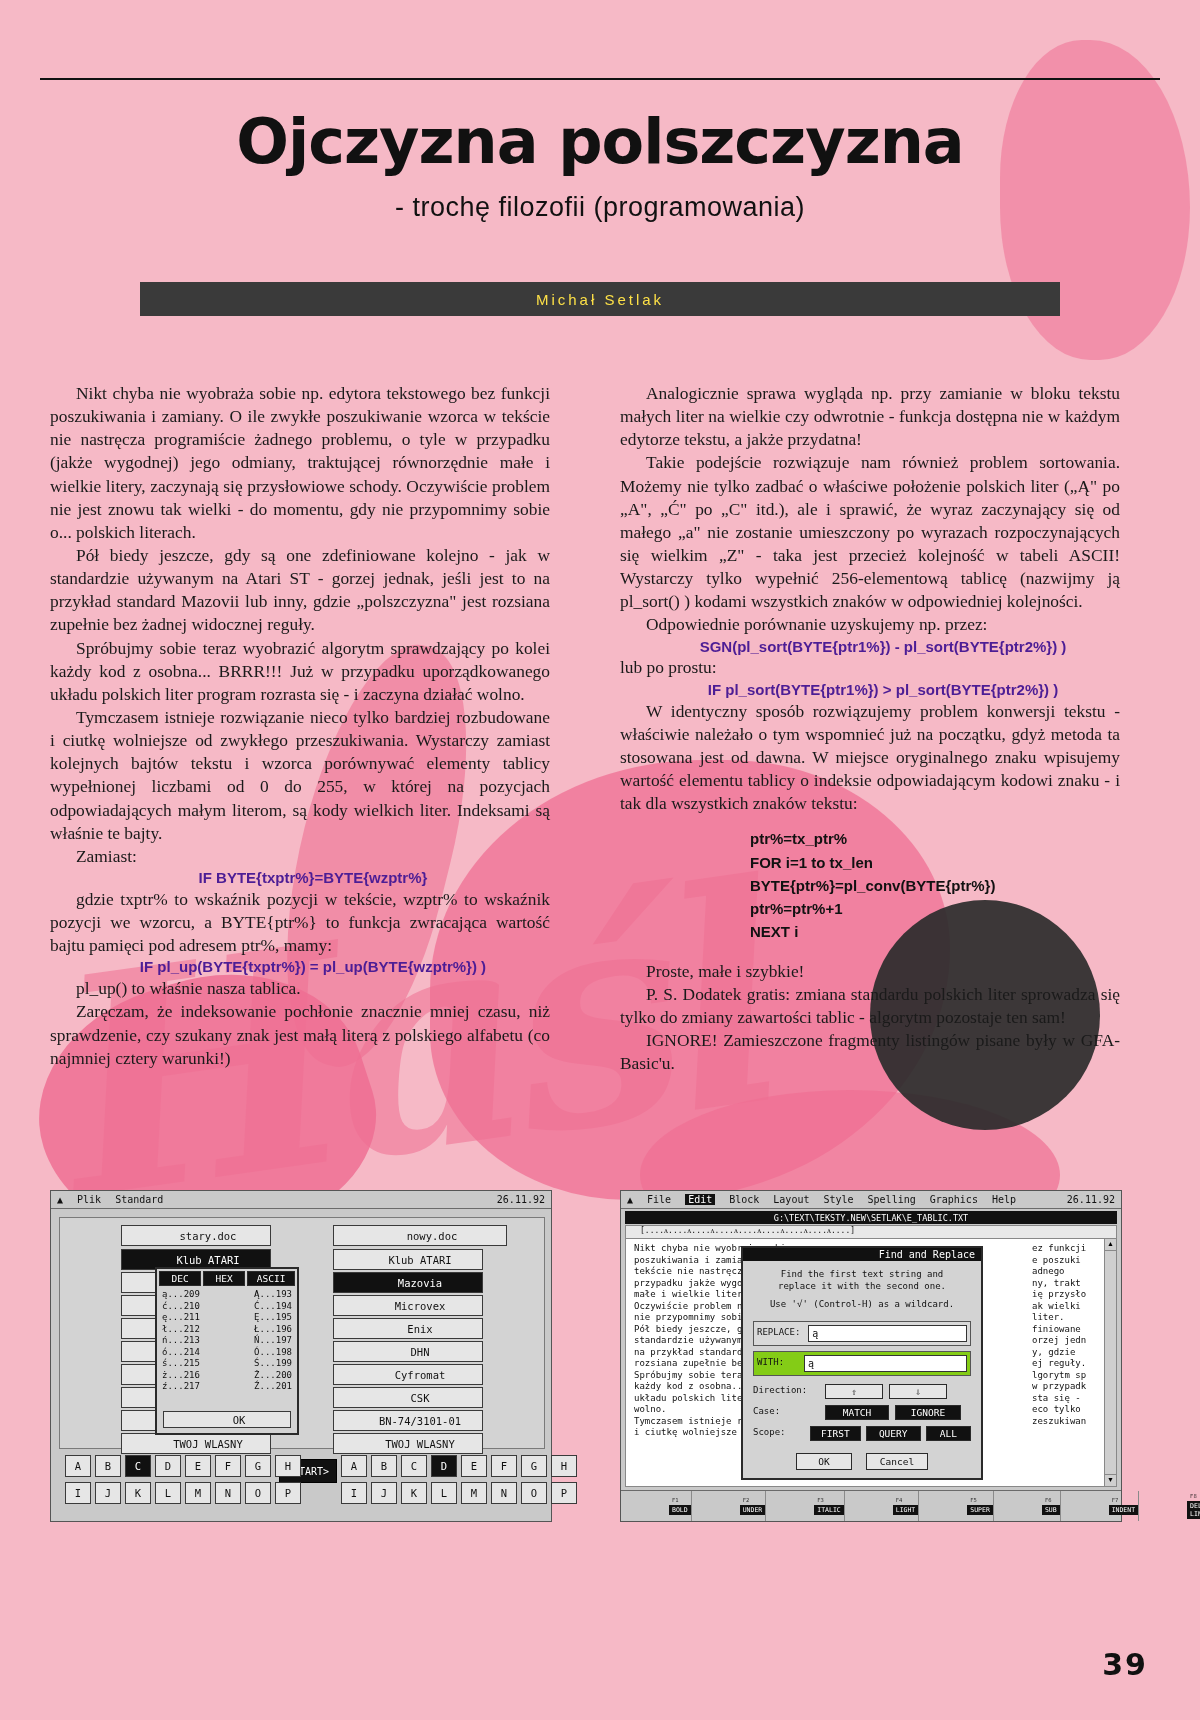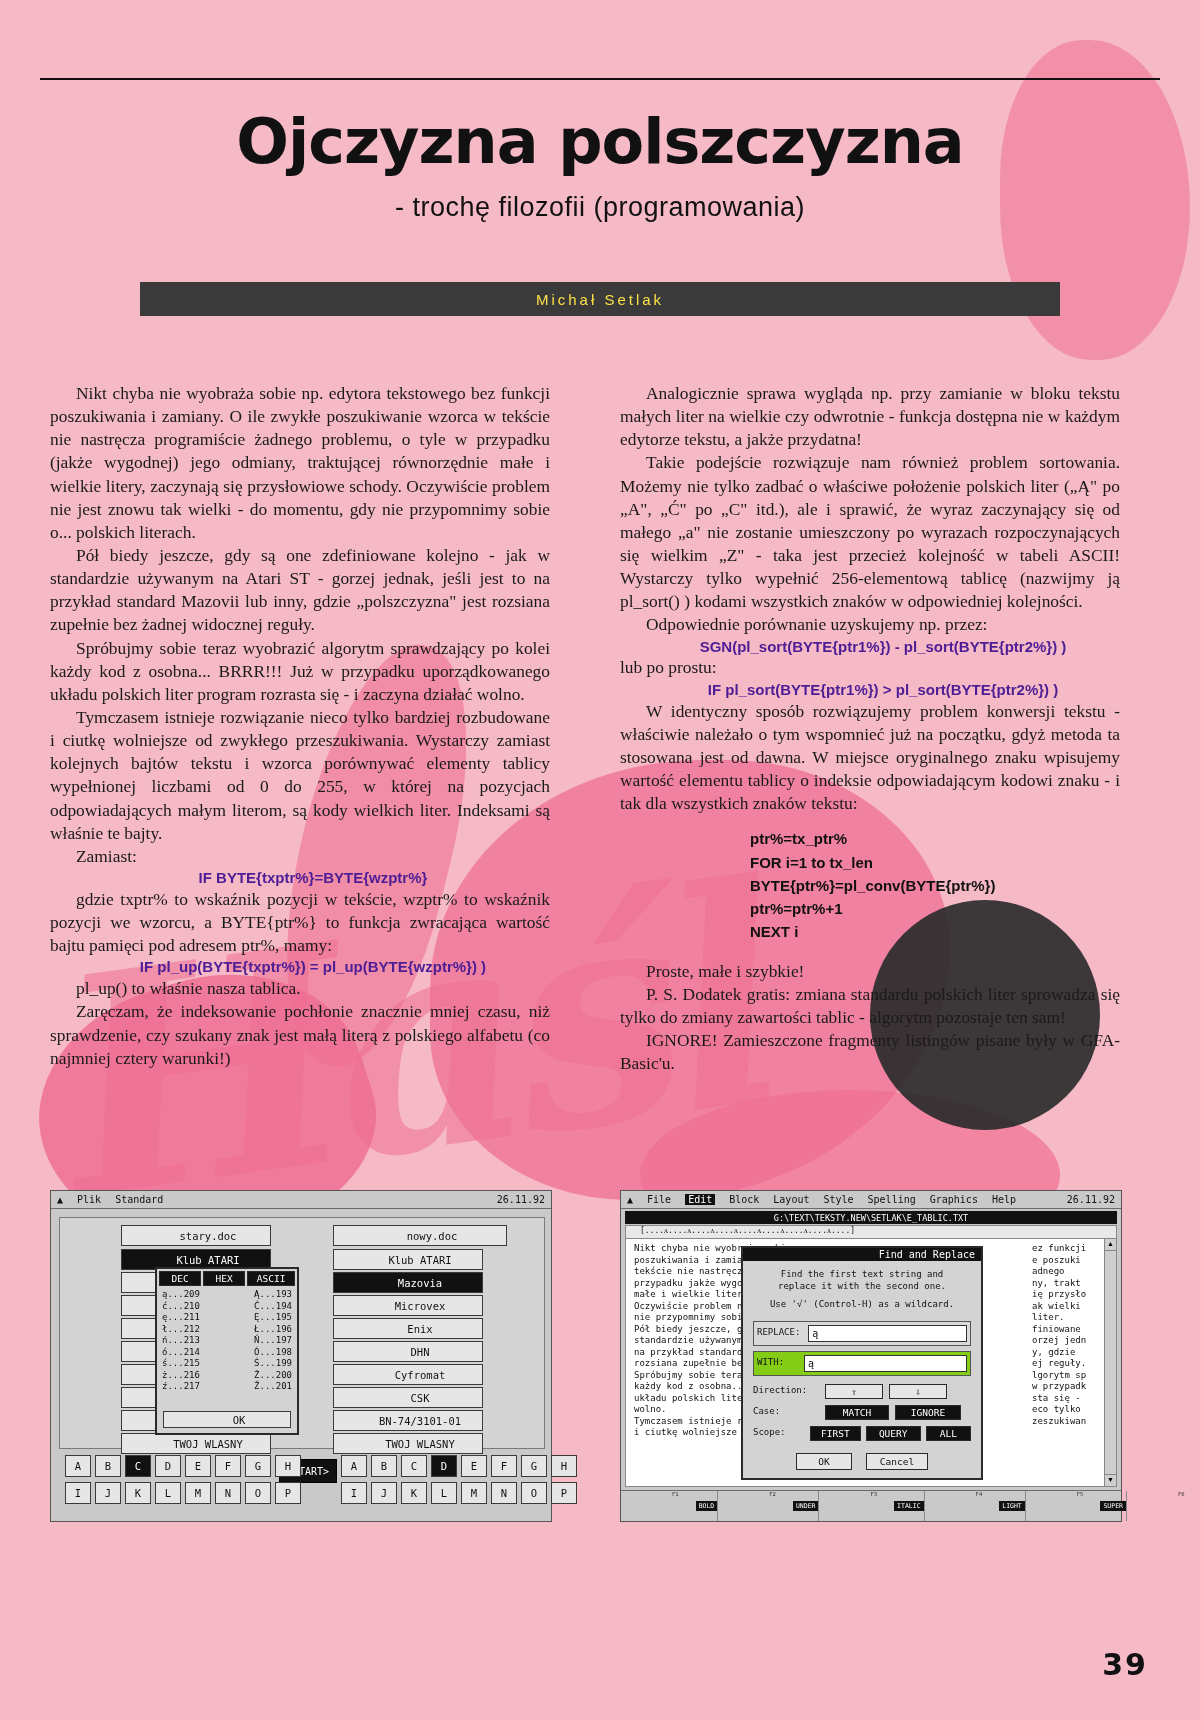--- a/index.html
+++ b/index.html
@@ -84,21 +84,21 @@
   .field{background:#fff;border:1px solid #333;height:15px;font-family:"DejaVu Sans Mono", monospace;font-size:10px;
     display:flex;align-items:center;padding:0 3px;color:#111;}
   .minibtn{background:#e6e6e6;border:1px solid #2a2a2a;font-family:"DejaVu Sans Mono", monospace;
     font-size:9.5px;padding:1px 6px;color:#111;}
   .minibtn.inv{background:#111;color:#fff;}
   .mono-txt{font-family:"DejaVu Sans Mono", monospace;font-size:9px;color:#111;line-height:1.28;}
 
   .fkeys{position:absolute;left:0;bottom:0;width:100%;height:30px;background:#c9c9c9;border-top:1px solid #6a6a6a;
      display:flex;}
   .fkeys div{flex:1;border-right:1px solid #8a8a8a;font-family:"DejaVu Sans Mono", monospace;font-size:6.5px;
-     color:#111;display:flex;align-items:center;justify-content:center;gap:17px;padding-left:48px;}
+     color:#111;display:flex;flex-direction:column;align-items:center;justify-content:center;gap:2px;padding-left:48px;}
   .fkeys .fk-lab{font-size:5.5px;opacity:.85;align-self:flex-start;margin-left:3px;}
   .fkeys .fk-name{background:#111;color:#fff;padding:1px 3px;font-size:6.5px;}
 
   .pagenum{position:absolute;right:52px;bottom:38px;font-family:"DejaVu Sans", sans-serif;
     font-weight:700;font-size:30px;color:#111;letter-spacing:2px;}
 </style>
 </head>
 <body>
 
 <div class="page">

